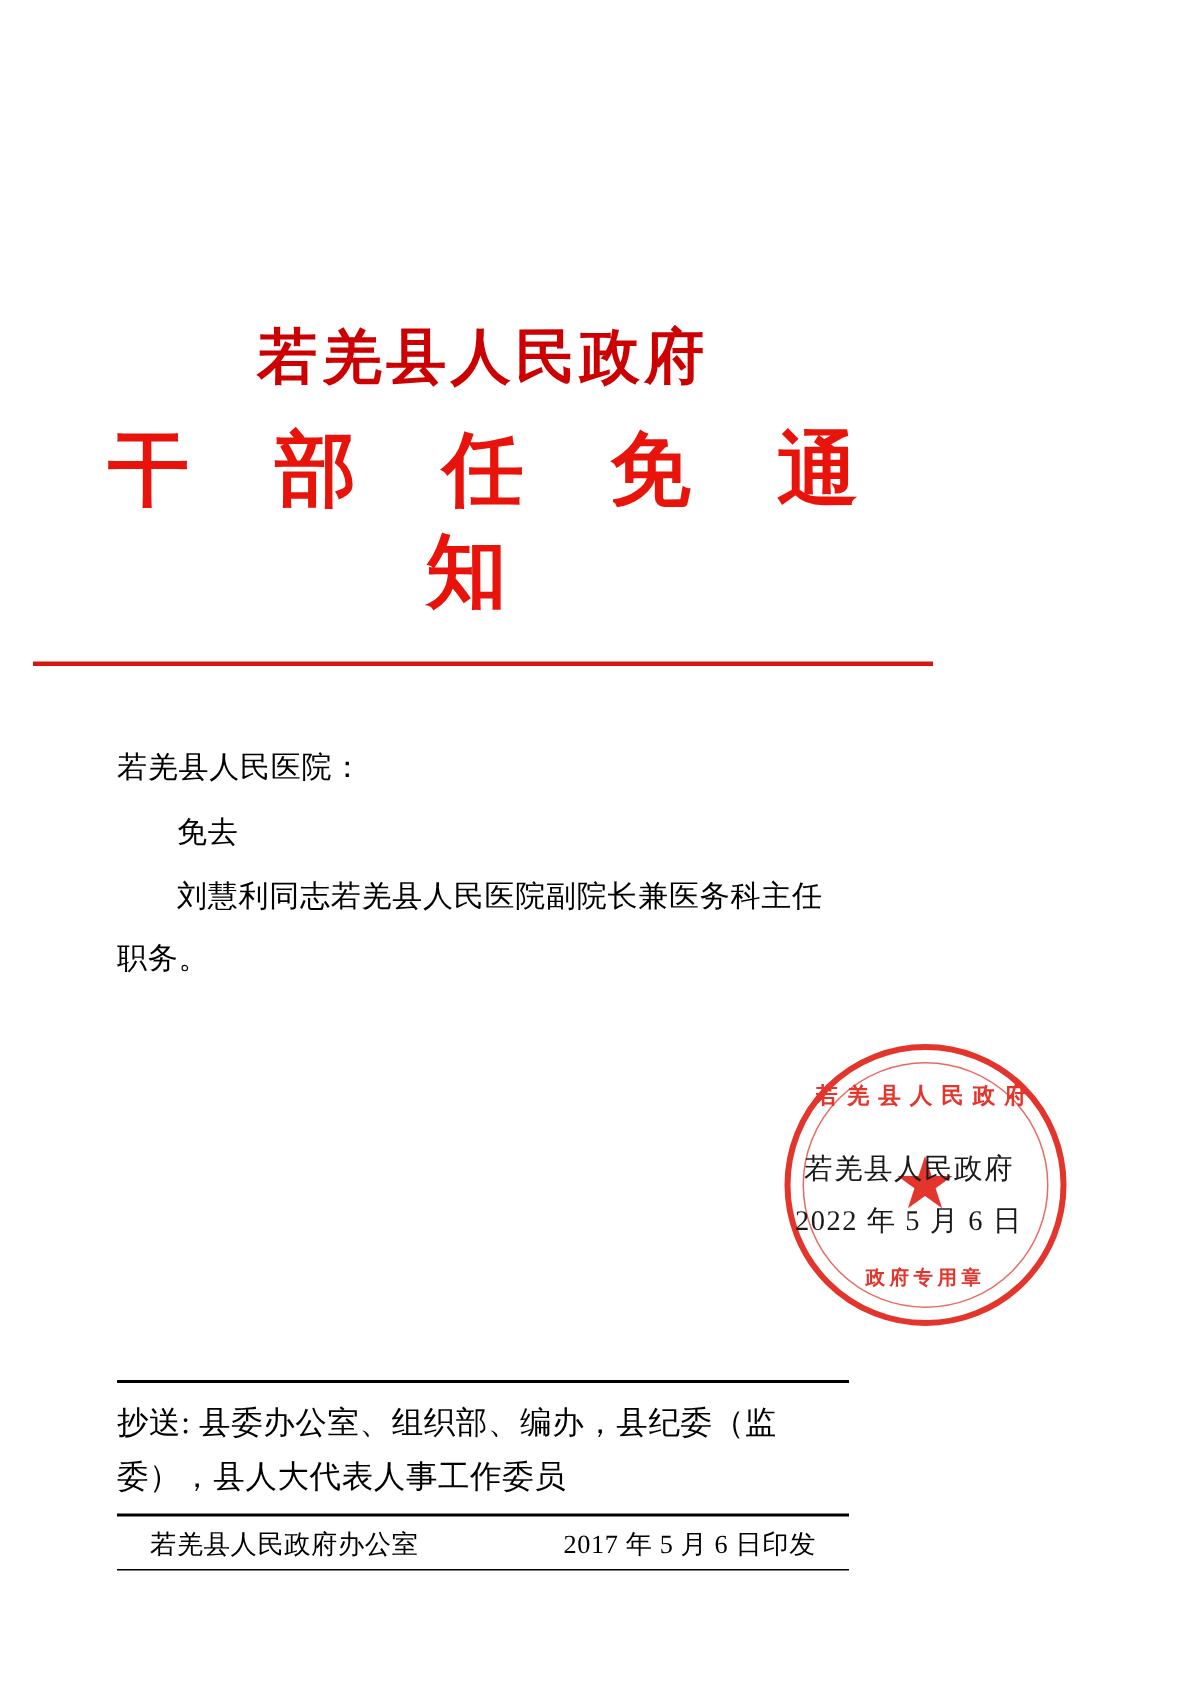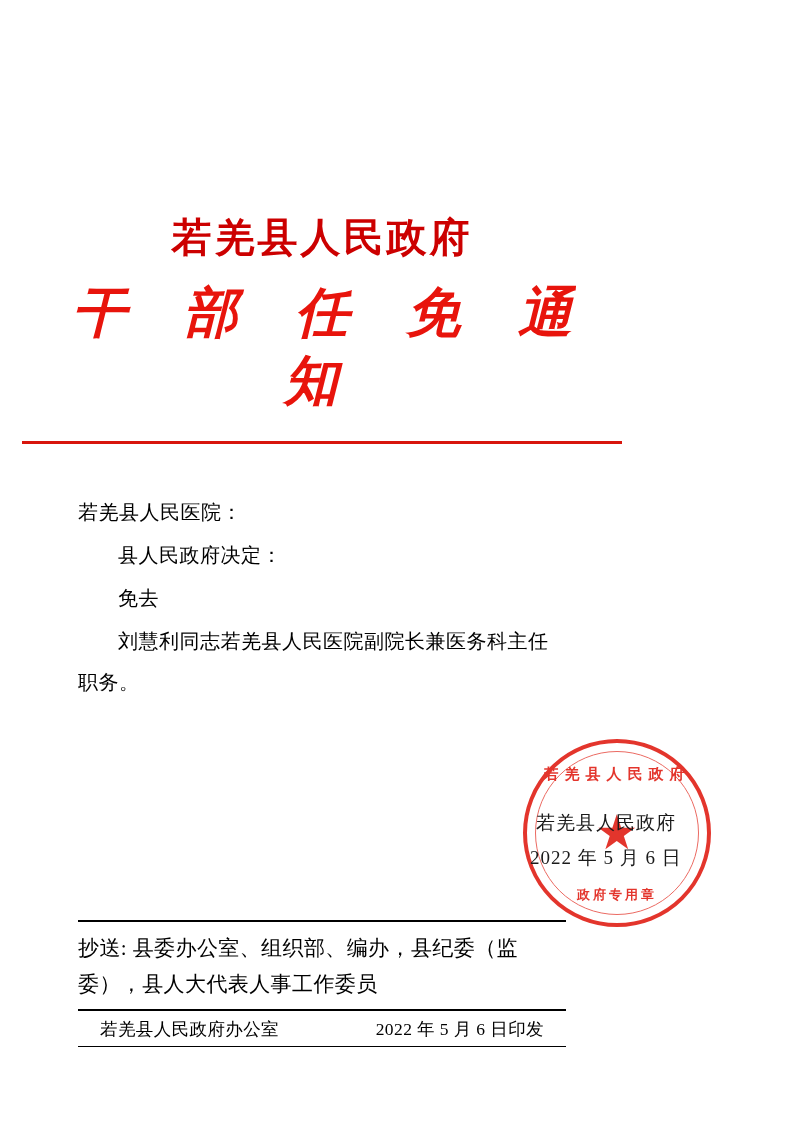--- a/index.html
+++ b/index.html
@@ -42,21 +42,20 @@
 
   .doc-title {
     font-family: "Liberation Serif", "DejaVu Serif", serif;
     font-weight: bold;
     font-size: 54px;
     letter-spacing: 22px;
     text-indent: 22px;
     color: #e8140c;
     line-height: 1.25;
     margin: 0 0 26px 0;
-    font-style: italic;
   }
 
   .doc-number {
     font-size: 19px;
     letter-spacing: 1px;
     color: #000000;
     margin: 0 0 14px 0;
   }
 
   .red-rule {
@@ -202,21 +201,20 @@
 <div class="page">
 
   <div class="doc-header">
     <div class="issuer">若羌县人民政府</div>
     <div class="doc-title">干 部 任 免 通 知</div>
     <div class="red-rule"></div>
   </div>
 
   <div class="doc-body">
     <p>若羌县人民医院：</p>
-    <p class="indent2">县人民政府决定：</p>
     <p class="indent2">免去</p>
     <p class="indent2">刘慧利同志若羌县人民医院副院长兼医务科主任职务。</p>
 
     <div class="sign-area">
       <div class="seal">
         <div class="seal-ring-inner"></div>
         <div class="seal-top-text">若羌县人民政府</div>
         <div class="seal-star">★</div>
         <div class="seal-bottom-text">政府专用章</div>
       </div>
@@ -227,18 +225,18 @@
 
   <div class="footer">
     <div class="footer-rule"></div>
     <div class="cc-block">
       <span>抄送:</span>
       <span>县委办公室、组织部、编办，县纪委（监委），县人大代表人事工作委员</span>
     </div>
     <div class="footer-bottom-rule"></div>
     <div class="footer-line">
       <span>若羌县人民政府办公室</span>
-      <span>2022 年 5 月 6 日印发</span>
+      <span>2017 年 5 月 6 日印发</span>
     </div>
     <div class="footer-end-rule"></div>
   </div>
 
 </div>
 
 </body></html>

